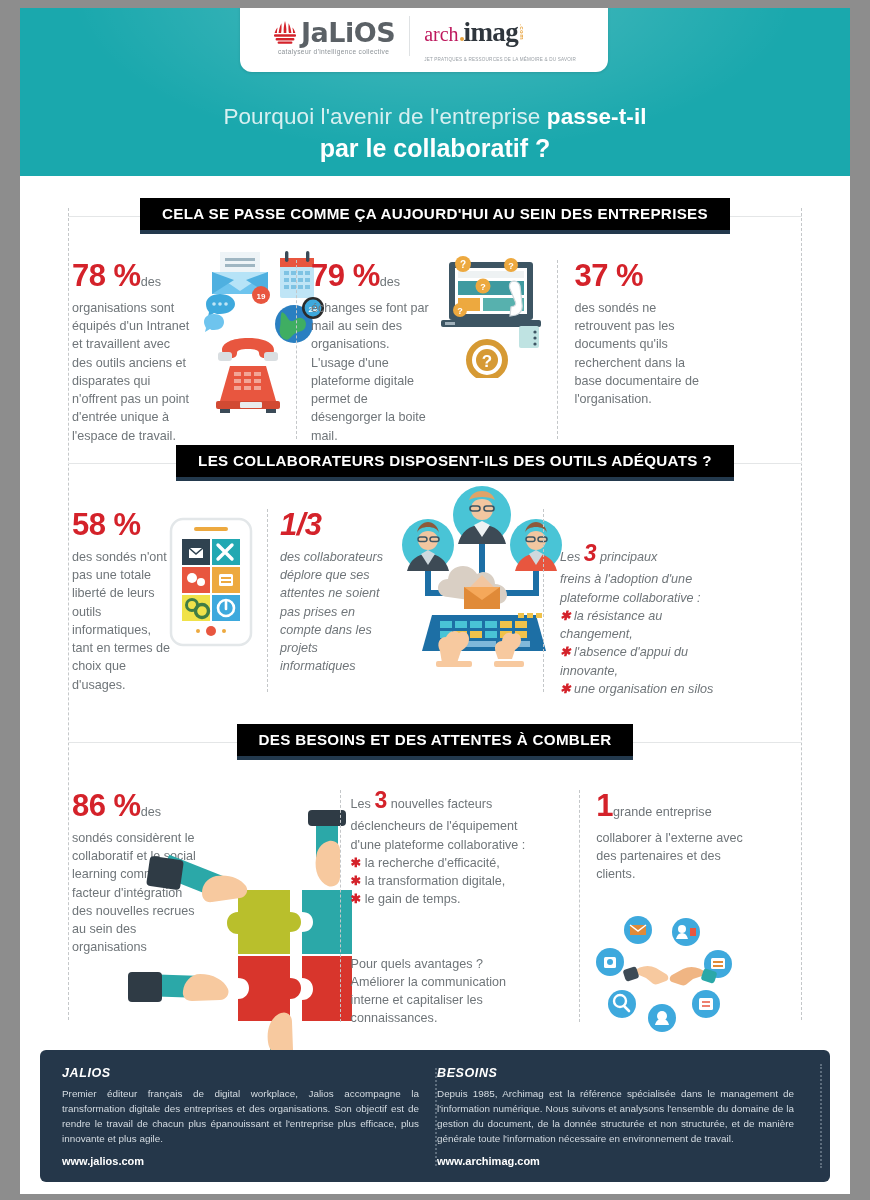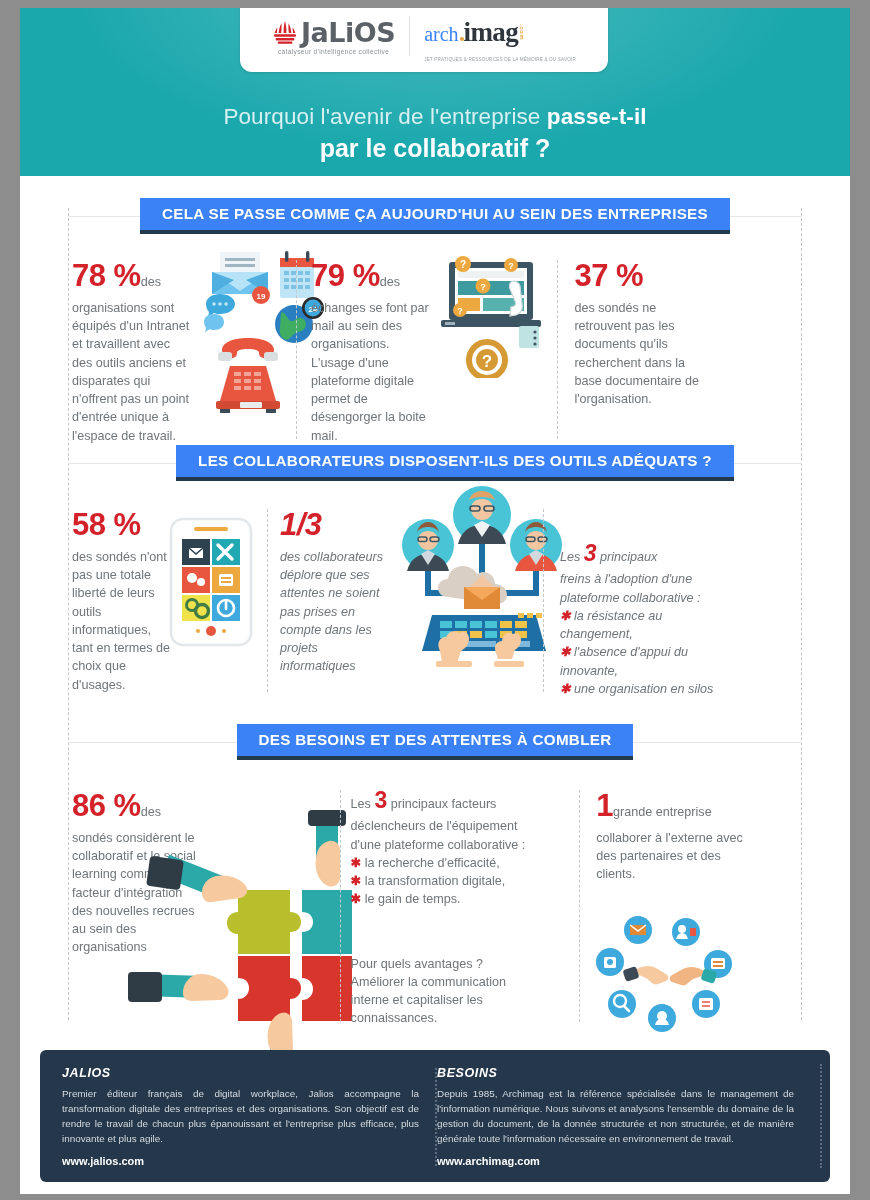--- a/index.html
+++ b/index.html
@@ -43,21 +43,21 @@
   .jalios-mark { width: 26px; height: 24px; }
   .jalios-word {
     font-size: 27px; font-weight: bold; color: #5b6166;
     letter-spacing: -.5px; line-height: .9;
     font-family: "DejaVu Sans", sans-serif;
   }
   .jalios-tag { font-size: 6.6px; color: #8d9398; letter-spacing: .35px; margin-top: 3px; }
   .divider-v { width: 1px; height: 40px; background: #dfe2e4; }
   .archimag-logo { display: flex; flex-direction: column; align-items: flex-start; padding-top: 6px; }
   .archi-row { display: flex; align-items: baseline; }
-  .archi-a { font-size: 20px; color: #3b82f6; font-family: "Liberation Serif", serif; }
+  .archi-a { font-size: 20px; color: #be185d; font-family: "Liberation Serif", serif; }
   .archi-b { font-size: 27px; font-weight: bold; color: #2f363d; font-family: "Liberation Serif", serif; letter-spacing: -.6px; }
   .archi-dot { width: 4px; height: 4px; border-radius: 50%; background: #e8a33d; margin: 0 0 14px 1px; }
   .archi-com {
     font-size: 6px; color: #e8a33d; font-weight: bold;
     writing-mode: vertical-rl; margin-left: 1px; letter-spacing: .5px;
   }
   .archi-tag { font-size: 4.6px; color: #9aa0a6; letter-spacing: .2px; margin-top: 2px; }
 
   .hero-title { position: absolute; left: 0; right: 0; top: 96px; text-align: center; }
   .hero-l1 { font-size: 22.5px; color: #d8f0f1; letter-spacing: .1px; }
@@ -69,21 +69,21 @@
   .dashed-frame {
     position: absolute;
     left: 48px; top: 10px; right: 48px; bottom: 8px;
     border-left: 1px dashed #c4c7c9;
     border-right: 1px dashed #c4c7c9;
   }
 
   .band { position: relative; display: flex; justify-content: center; }
   .band-bar {
     position: relative;
-    background: #3b82f6;
+    background: #000000;
     color: #ffffff;
     font-weight: bold;
     font-size: 15.2px;
     letter-spacing: .3px;
     padding: 7px 22px 8px;
     border-bottom: 4px solid #23394d;
     text-align: left;
     white-space: nowrap;
   }
   .band-line {
@@ -468,21 +468,21 @@
           <path d="M196 44h22v40h-22z" fill="#2ba8a8"></path>
           <rect x="188" y="30" width="38" height="16" rx="4" fill="#2f3b45"></rect>
           <path d="M196 78c-2 13 3 24 12 28 6 2 12-2 12-9V70c0-6-5-10-11-9-8 2-12 8-13 17z" fill="#f7c99f"></path>
         </svg>
       </div>
 
       <div class="col sep" style="width:33%; padding-left:10px; padding-right:12px;">
         <div class="stat" style="width:178px;">
           <span>Les</span>
           <span class="big-sm">3</span>
-          <span>principaux facteurs</span>
+          <span>nouvelles facteurs</span>
           <div>déclencheurs de l'équipement d'une plateforme collaborative :</div>
           <div>
             <div><span class="red-star">✱</span> <span>la recherche d'efficacité,</span></div>
             <div><span class="red-star">✱</span> <span>la transformation digitale,</span></div>
             <div><span class="red-star">✱</span> <span>le gain de temps.</span></div>
           </div>
           <div style="margin-top:46px;">Pour quels avantages ? Améliorer la communication interne et capitaliser les connaissances.</div>
         </div>
       </div>
 

